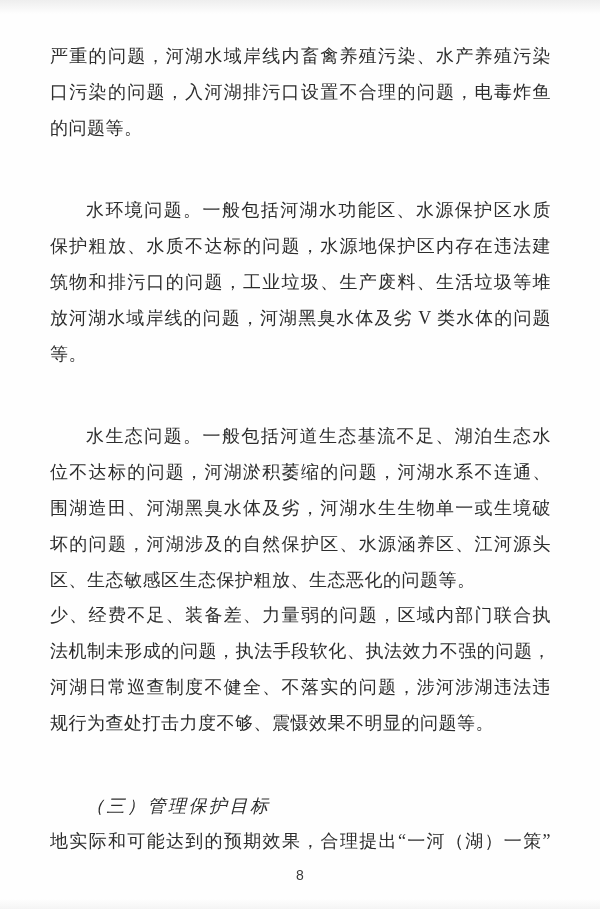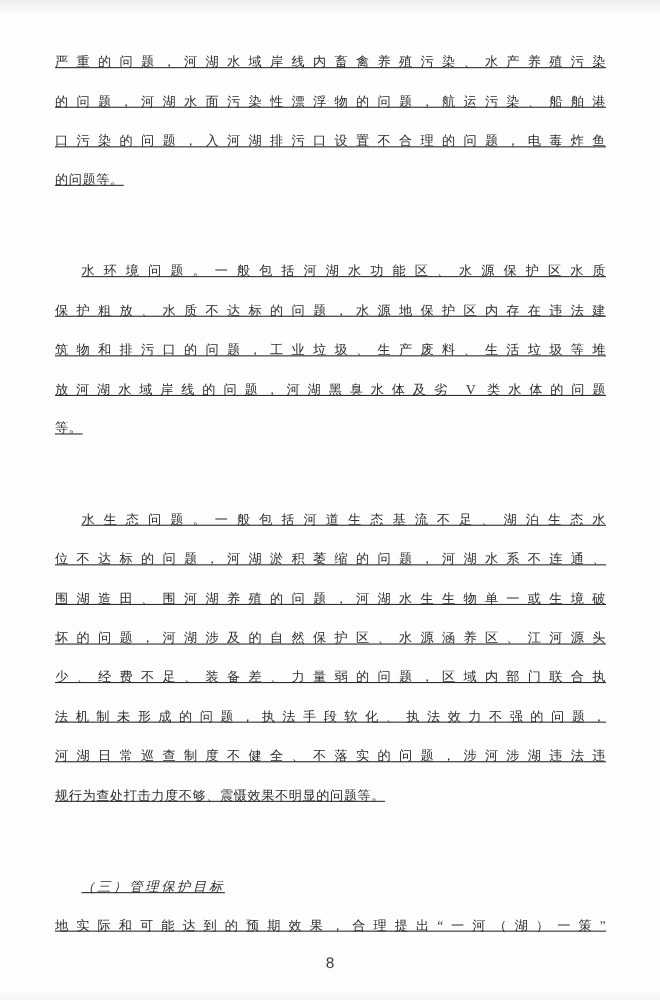--- a/index.html
+++ b/index.html
@@ -31,30 +31,29 @@
     background: linear-gradient(to top, rgba(200,200,200,0.18), rgba(255,255,255,0));
     pointer-events: none;
   }
   .text-block {
     position: absolute;
     left: 50px;
     right: 49px;
     top: 39px;
   }
   .line {
-    font-size: 12px;
+    font-size: 18px;
     line-height: 35.8px;
     height: 35.8px;
     white-space: nowrap;
     text-align: justify;
     text-align-last: justify;
     letter-spacing: 0.5px;
     white-space: normal;
     overflow: hidden;
-    text-decoration: underline;
   }
   .line.short {
     text-align: left;
     text-align-last: left;
   }
   .line.ind {
     text-indent: 2em;
     margin-top: 47px;
   }
   .line.head {
@@ -75,34 +74,34 @@
     font-family: "Liberation Sans", "DejaVu Sans", sans-serif;
   }
 </style>
 </head>
 <body>
 
 <div class="page">
   <div class="text-block">
 
     <div class="line">严重的问题，河湖水域岸线内畜禽养殖污染、水产养殖污染</div>
-    <div class="line">的问题，河湖水面污染性漂浮物的问题，航运污染、船舶港</div>
     <div class="line">口污染的问题，入河湖排污口设置不合理的问题，电毒炸鱼</div>
     <div class="line short">的问题等。</div>
 
     <div class="line ind">水环境问题。一般包括河湖水功能区、水源保护区水质</div>
     <div class="line">保护粗放、水质不达标的问题，水源地保护区内存在违法建</div>
     <div class="line">筑物和排污口的问题，工业垃圾、生产废料、生活垃圾等堆</div>
     <div class="line">放河湖水域岸线的问题，河湖黑臭水体及劣 V 类水体的问题</div>
     <div class="line short">等。</div>
 
     <div class="line ind">水生态问题。一般包括河道生态基流不足、湖泊生态水</div>
     <div class="line">位不达标的问题，河湖淤积萎缩的问题，河湖水系不连通、</div>
-    <div class="line">围湖造田、围河湖养殖的问题，河湖水生生物单一或生境破</div>
+    <div class="line">围湖造田、河湖黑臭水体及劣，河湖水生生物单一或生境破</div>
     <div class="line">坏的问题，河湖涉及的自然保护区、水源涵养区、江河源头</div>
+    <div class="line short">区、生态敏感区生态保护粗放、生态恶化的问题等。</div>
 
     <div class="line">少、经费不足、装备差、力量弱的问题，区域内部门联合执</div>
     <div class="line">法机制未形成的问题，执法手段软化、执法效力不强的问题，</div>
     <div class="line">河湖日常巡查制度不健全、不落实的问题，涉河涉湖违法违</div>
     <div class="line short">规行为查处打击力度不够、震慑效果不明显的问题等。</div>
 
     <div class="line ind head">（三）管理保护目标</div>
 
     <div class="line">地实际和可能达到的预期效果，合理提出“一河（湖）一策”</div>
 

